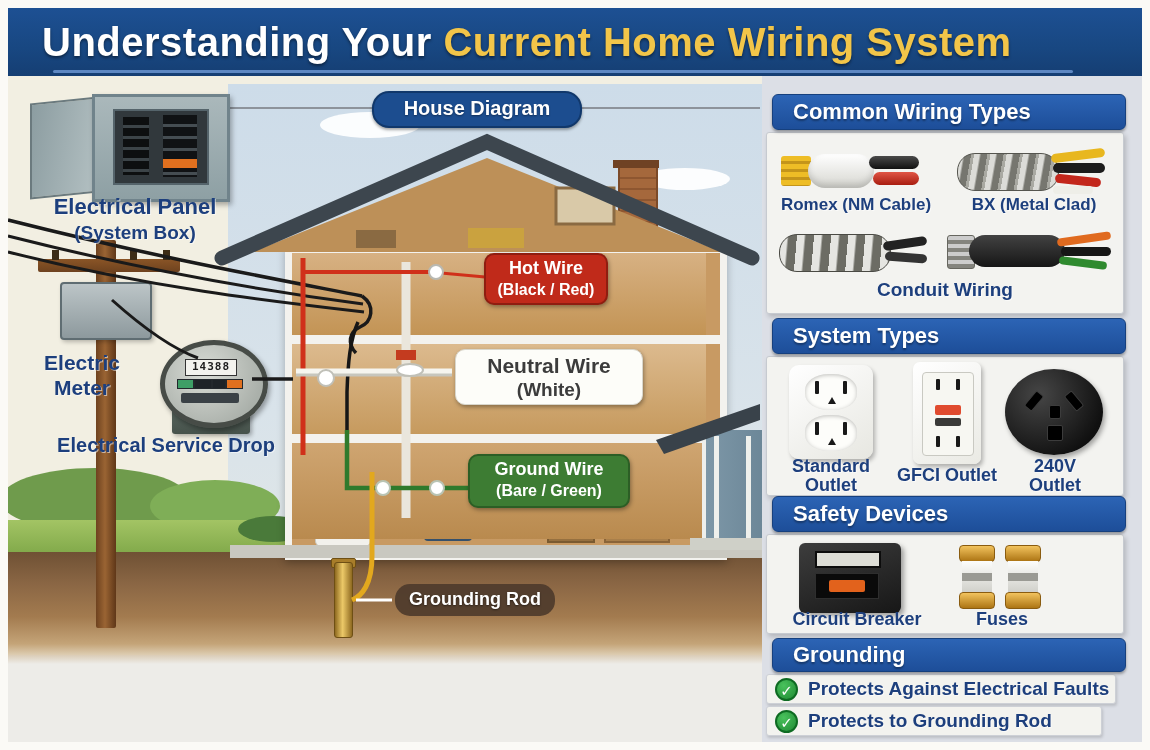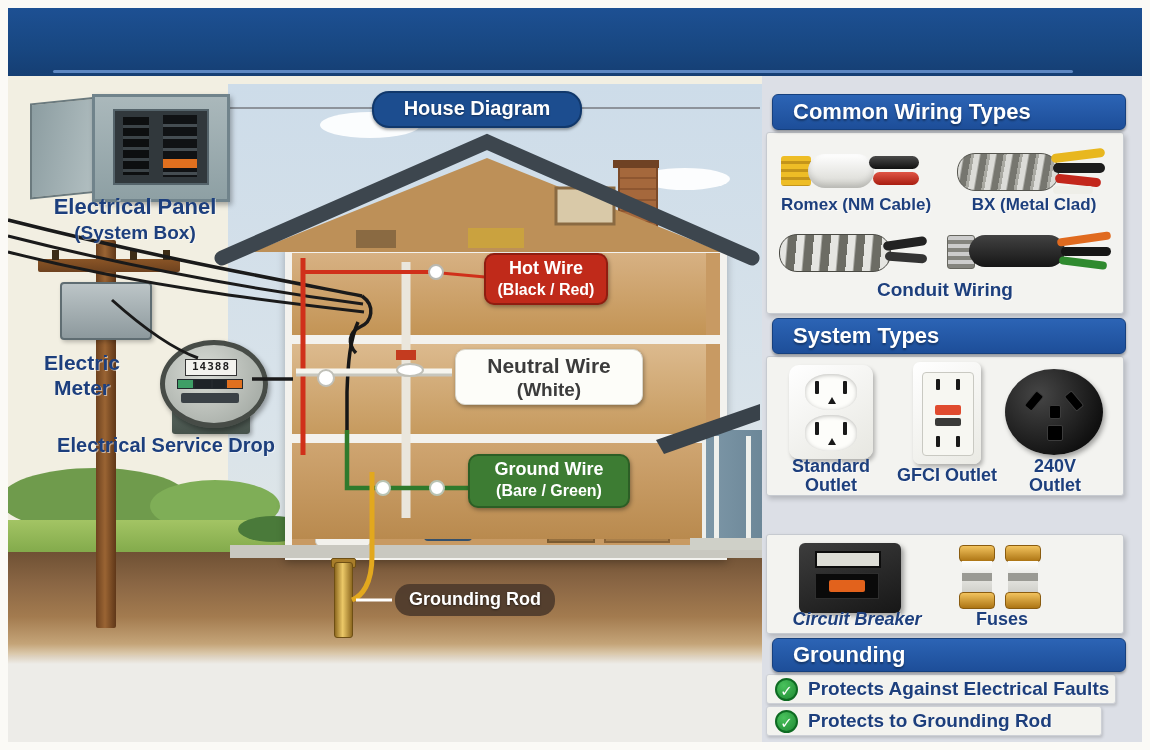--- a/index.html
+++ b/index.html
@@ -107,20 +107,21 @@
   .grow{position:absolute;height:30px;background:#f3f3ef;border:1px solid #cdd0d6;border-radius:3px;z-index:9;display:flex;align-items:center;gap:10px;padding-left:8px;box-sizing:border-box;box-shadow:1px 2px 3px rgba(0,0,0,.15);}
   .gcheck{width:23px;height:23px;border-radius:50%;background:radial-gradient(circle at 35% 30%,#49c25c,#1f8a33);border:2px solid #0e6b22;color:#fff;font-size:15px;font-weight:bold;text-align:center;line-height:22px;box-sizing:border-box;flex:none;}
   .gtext{font-size:19px;font-weight:bold;color:#1d3f7d;text-shadow:1px 1px 0 rgba(255,255,255,.6);white-space:nowrap;text-align:center;}
 </style>
 </head>
 <body>
 
 <div class="canvas">
 
   <div class="abs hdr">
+    <div class="abs hdr-title"><span>Understanding Your </span><span class="hdr-hl">Current Home Wiring System</span></div>
     <div class="abs hdr-rule"></div>
   </div>
 
   <div class="abs sky"></div>
   <div class="abs cloud" style="left:320px;top:112px;width:100px;height:26px;"></div>
   <div class="abs cloud" style="left:640px;top:168px;width:90px;height:22px;"></div>
   <div class="abs topline"></div>
   <div class="abs tree" style="left:0px;top:468px;width:190px;height:64px;background:#6f9b4c;"></div>
   <div class="abs tree" style="left:150px;top:480px;width:130px;height:52px;background:#7fae57;"></div>
   <div class="abs tree" style="left:560px;top:468px;width:200px;height:62px;background:#6d9a4a;"></div>
@@ -330,20 +331,21 @@
       <div>Standard</div>
       <div>Outlet</div>
     </div>
     <div class="clabel" style="left:118px;top:108px;width:124px;font-size:18px;">GFCI Outlet</div>
     <div class="clabel" style="left:248px;top:100px;width:80px;font-size:18px;line-height:19px;">
       <div>240V</div>
       <div>Outlet</div>
     </div>
   </div>
 
+  <div class="ph" style="left:772px;top:496px;width:354px;">Safety Devices</div>
   <div class="card" style="left:766px;top:534px;width:356px;height:98px;">
     <div class="abs brk">
       <div class="abs brk-top"></div>
       <div class="abs brk-rec">
         <div class="abs brk-sw"></div>
       </div>
     </div>
     <div class="fuse" style="left:192px;top:10px;">
       <div class="fcap" style="top:0;"></div>
       <div class="fbody">
@@ -351,21 +353,21 @@
         </div>
       <div class="fcap" style="top:47px;"></div>
     </div>
     <div class="fuse" style="left:238px;top:10px;">
       <div class="fcap" style="top:0;"></div>
       <div class="fbody">
           <div class="fband"></div>
         </div>
       <div class="fcap" style="top:47px;"></div>
     </div>
-    <div class="clabel" style="left:10px;top:74px;width:160px;font-size:18px;font-style:italic;">Circuit Breaker</div>
+    <div class="clabel" style="left:10px;top:74px;width:160px;font-size:18px;">Circuit Breaker</div>
     <div class="clabel" style="left:190px;top:74px;width:90px;font-size:18px;">Fuses</div>
   </div>
 
   <div class="ph" style="left:772px;top:638px;width:354px;height:34px;line-height:32px;">Grounding</div>
   <div class="grow" style="left:766px;top:674px;width:350px;">
     <div class="gcheck">✓</div>
     <div class="gtext">Protects Against Electrical Faults</div>
   </div>
   <div class="grow" style="left:766px;top:706px;width:336px;">
     <div class="gcheck">✓</div>

